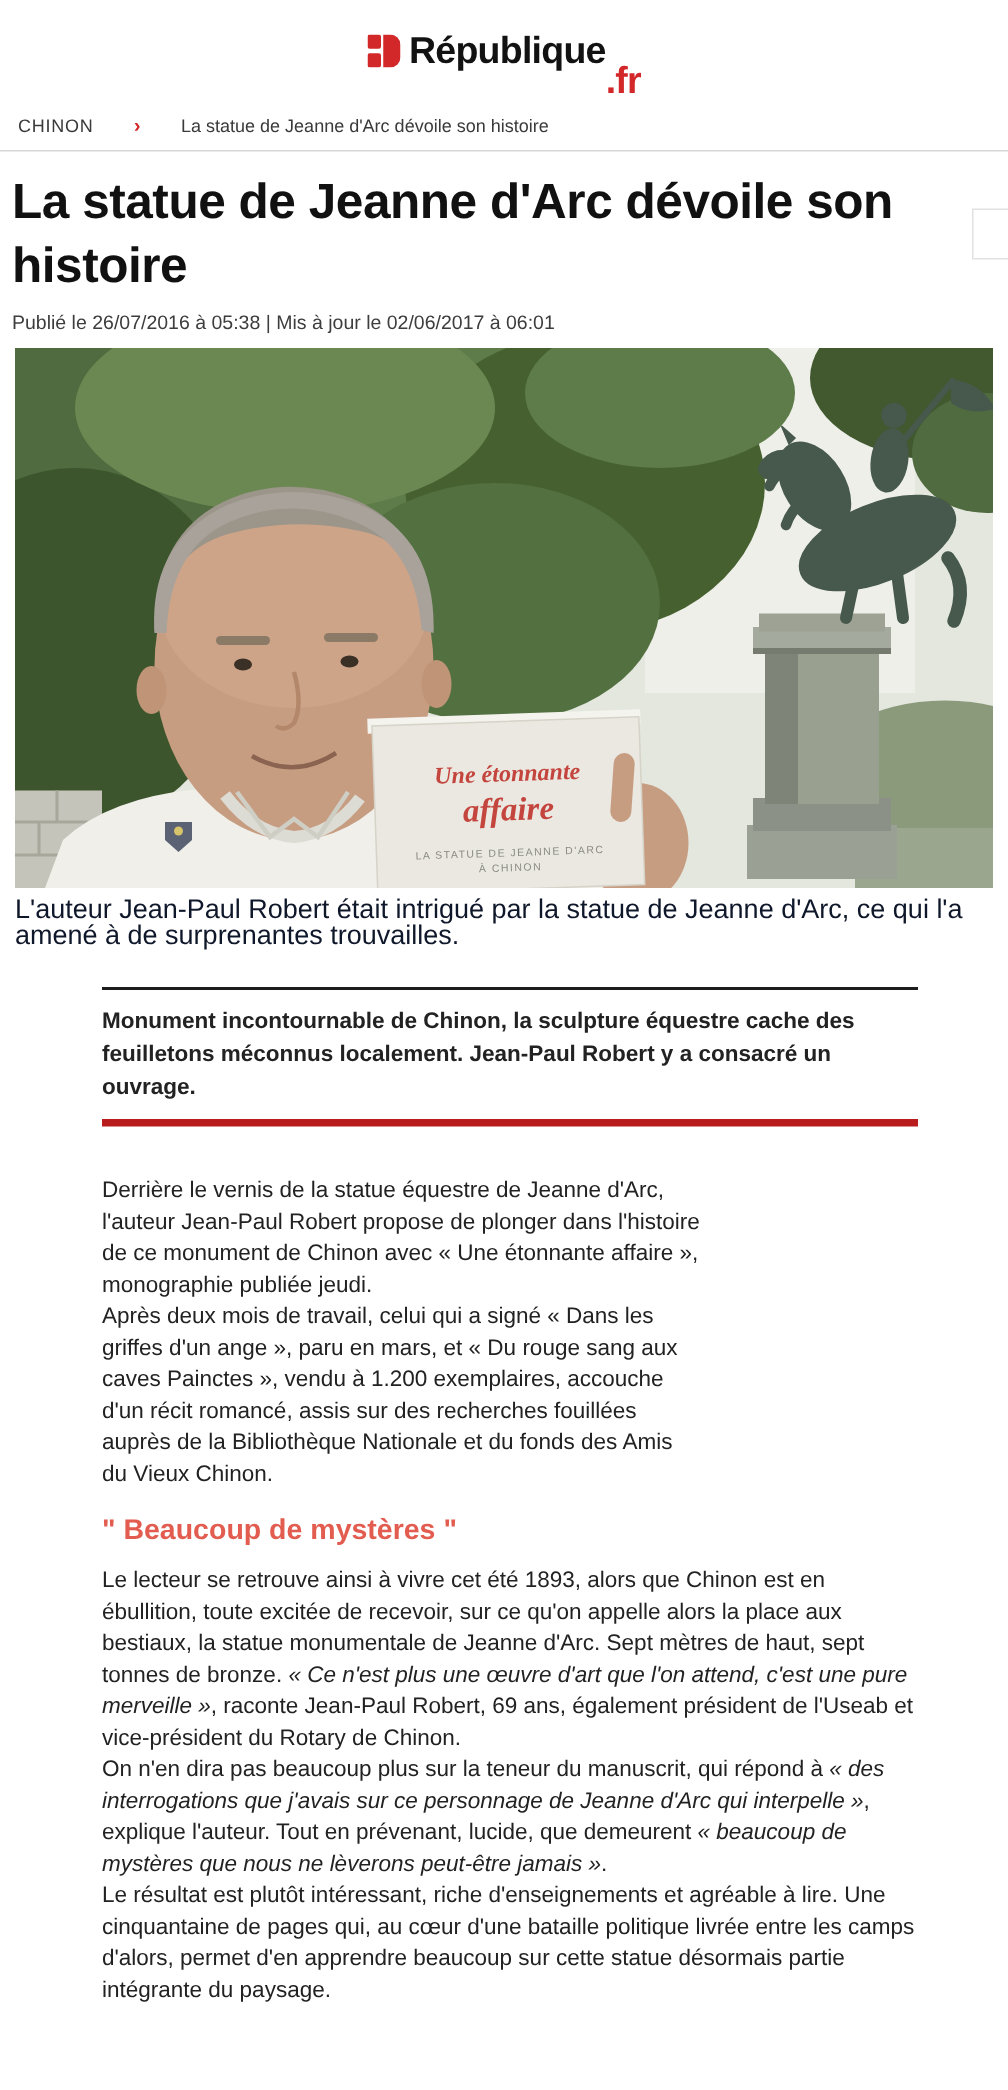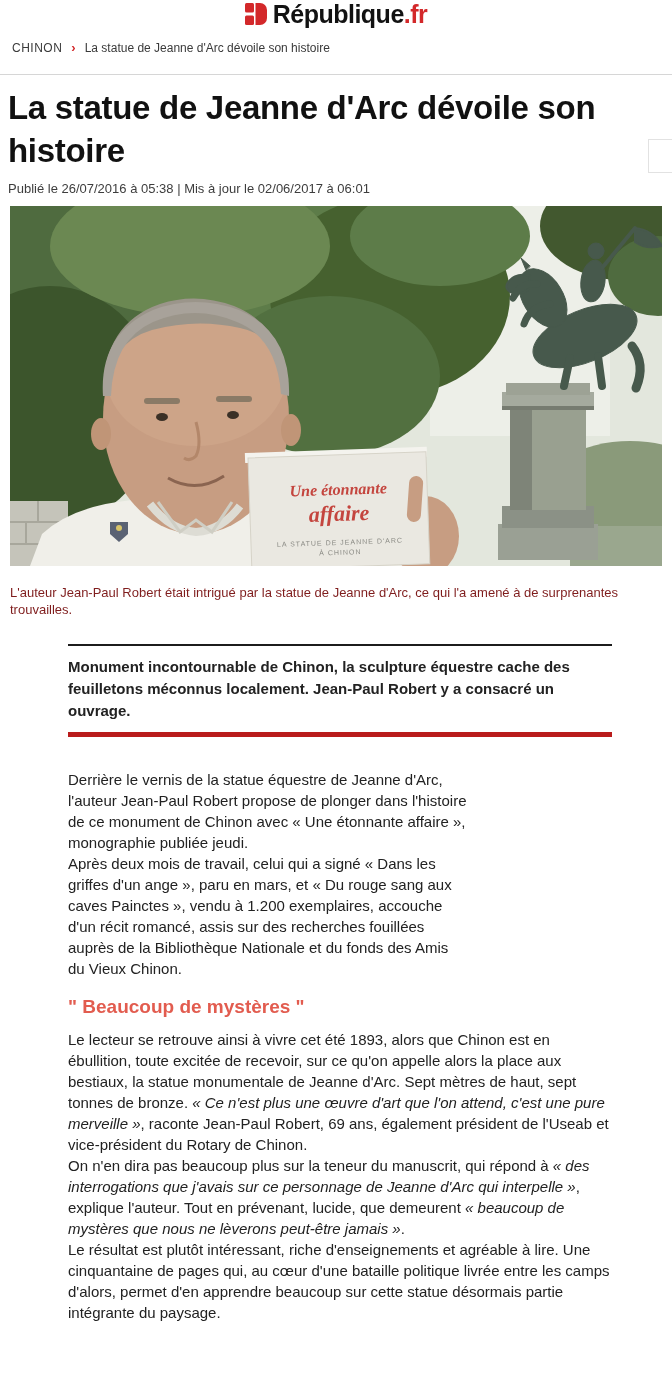--- a/index.html
+++ b/index.html
@@ -7,34 +7,34 @@
     width:672px;height:1393px;overflow:hidden;position:relative;
     font-family:"Liberation Sans",sans-serif;color:#1a1a1a;
   }
   
   .header{padding:3px 0 4px;text-align:center;}
   .logo{display:inline-block;text-align:left;cursor:pointer;}
   .logo-line{font-weight:bold;font-size:25px;line-height:22px;color:#121212;letter-spacing:-.5px;}
   .logo-line1{padding-left:30px;}
   .logo-line2{display:flex;align-items:center;}
   .logo-mark{width:22px;height:22px;margin-right:6px;flex:0 0 auto;}
-  .logo-tld{color:var(--accent,#d3282a);}
+  .logo-tld{color:var(--accent,#d3282a);margin-top:40px;}
   
-  .breadcrumb{border-bottom:1px solid #d6d6d6;padding:7px 12px 19px;font-size:12px;color:#3a3a3a;display:flex;align-items:center;gap:9px;}
+  .breadcrumb{border-bottom:1px solid #d6d6d6;padding:7px 12px 9px;font-size:12px;color:#3a3a3a;display:flex;align-items:center;gap:27px;}
   .crumb-section{letter-spacing:.5px;cursor:pointer;}
   .crumb-sep{color:var(--accent,#d3282a);font-weight:bold;font-size:13px;}
   .crumb-current{color:#3a3a3a;}
   
   .title{font-size:33px;line-height:43px;font-weight:bold;color:#111;margin:11px 8px 4px;letter-spacing:-.3px;max-width:640px;}
   .meta{font-size:13px;color:#3d3d3d;margin:9px 8px 10px;}
   
   .edge-widget{position:absolute;left:648px;top:139px;width:40px;height:32px;background:#fff;border:1px solid #e2e2e2;}
   
   .photo-wrap{margin:6px 10px 0;width:652px;height:360px;overflow:hidden;background:#dfe4da;}
-  .caption{font-size:13px;line-height:17px;color:#7f1d1d;margin:18px 10px 0;}
+  .caption{font-size:18px;line-height:17px;color:#0f172a;margin:6px 10px 0;}
   
   .lede{margin:26px 60px 0 68px;border-top:2px solid #1c1c1c;border-bottom:5px solid #b91c1c;padding:10px 0;font-weight:bold;font-size:15px;line-height:22px;color:#222;}
   
   .body-col{margin:14px 60px 0 68px;}
   .narrow{width:400px;margin-top:32px;}
   .para{margin:0;font-size:15px;line-height:21px;color:#222;}
   .para.gap{margin-top:10px;}
   .para em{font-style:italic;}
   .para sup{font-size:11px;vertical-align:super;line-height:0;}
   .subheading{color:var(--subhead,#e25c4f);font-size:19px;font-weight:bold;margin:17px 0 11px;}

